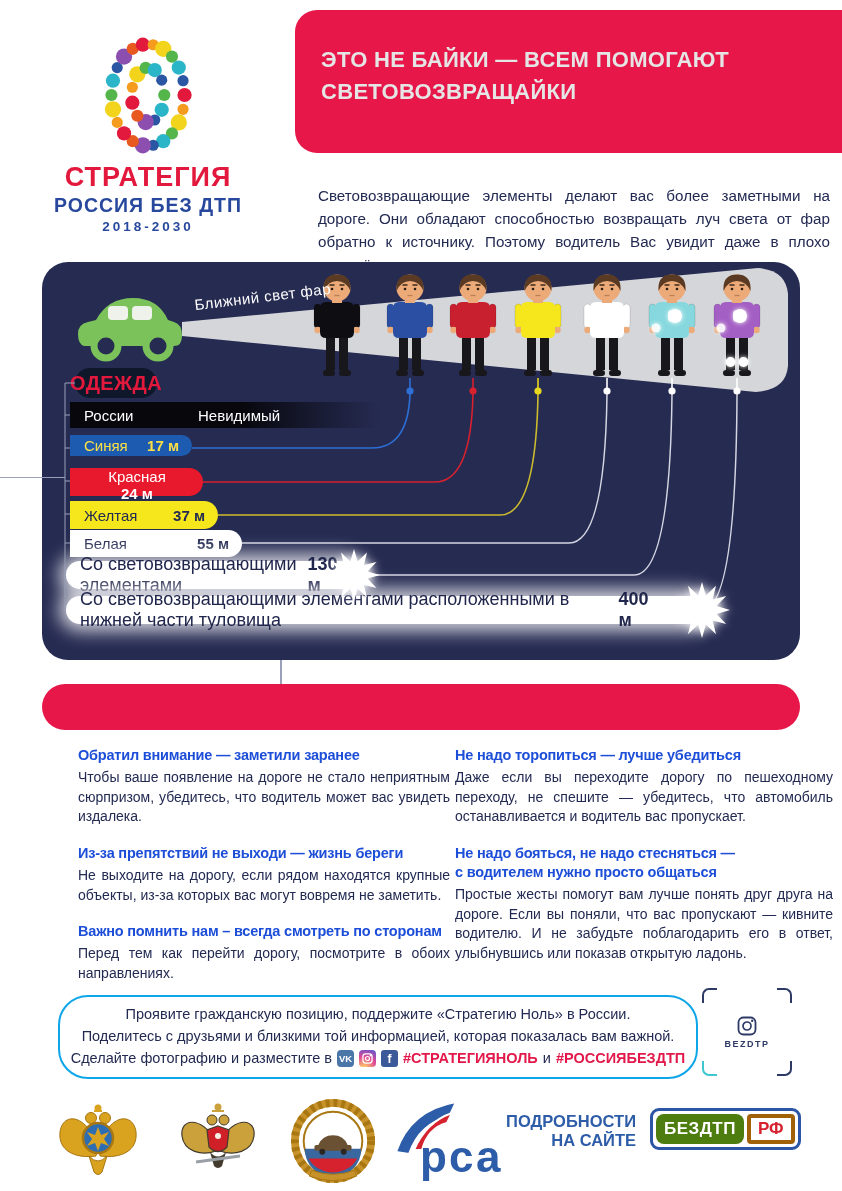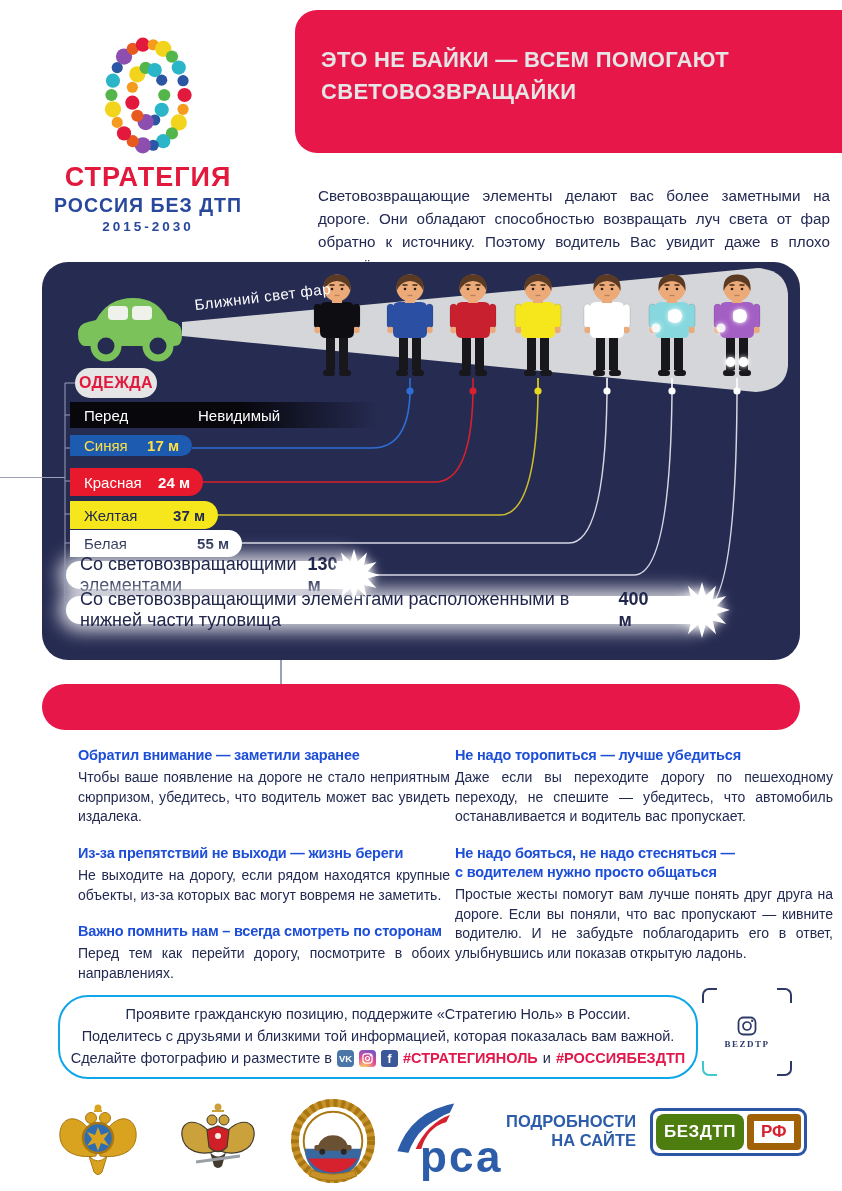--- a/index.html
+++ b/index.html
@@ -18,29 +18,29 @@
   .intro{position:absolute;left:318px;top:170px;width:512px;color:#232a52;font-size:15.2px;
           line-height:1.5;text-align:justify;}
 
   
   .panel{position:absolute;left:42px;top:262px;width:758px;height:398px;background:#262b52;border-radius:26px;}
   .panel-svg{position:absolute;left:0;top:0;z-index:3;pointer-events:none;}
   .beam-label{position:absolute;left:152px;top:26px;z-index:4;color:#fff;font-size:15px;
           transform:rotate(-7deg);letter-spacing:.5px;}
   .bar{position:absolute;z-index:2;display:flex;align-items:center;font-size:15px;box-sizing:border-box;}
   .bar-value{font-weight:bold;}
-  .pill{left:33px;top:106px;width:82px;height:30px;background:#e5e5e5;border-radius:15px;justify-content:center;
-        color:#e2183d;font-weight:bold;font-size:16px;letter-spacing:.4px;}
+  .pill{left:33px;top:106px;width:82px;height:30px;background:#0f172a;border-radius:15px;justify-content:center;
+        color:#e2183d;font-weight:bold;font-size:20px;letter-spacing:.4px;}
   .bar-black{left:28px;top:140px;width:310px;height:26px;color:#fff;padding-left:14px;
         background:linear-gradient(90deg,#07070c 55%,rgba(7,7,12,0) 100%);}
   .bar-black .bar-value{position:absolute;left:128px;font-weight:normal;}
   .bar-blue{left:28px;top:173px;width:122px;height:21px;background:#1d5bb0;border-radius:0 14px 14px 0;
         color:#fde047;padding:0 13px 0 14px;justify-content:space-between;}
   .bar-red{left:28px;top:206px;width:133px;height:28px;background:#e8192c;border-radius:0 14px 14px 0;
-        color:#fff;padding:0 13px 0 14px;justify-content:space-between;}
+        color:#fff;padding:0 13px 0 14px;justify-content:space-between;flex-direction:column;}
   .bar-yellow{left:28px;top:239px;width:148px;height:28px;background:#f6e71d;border-radius:0 14px 14px 0;
         color:#232a52;padding:0 13px 0 14px;justify-content:space-between;}
   .bar-white{left:28px;top:268px;width:172px;height:27px;background:#ffffff;border-radius:0 14px 14px 0;
         color:#232a52;padding:0 13px 0 14px;justify-content:space-between;}
   .glow{background:#fff;border-radius:14px;color:#20264c;font-size:18px;
         box-shadow:0 0 18px 7px rgba(255,255,255,.8);}
   .glow1{left:24px;top:299px;width:288px;height:28px;padding:0 14px;gap:10px;}
   .glow2{left:24px;top:334px;width:636px;height:28px;padding:0 46px 0 14px;justify-content:space-between;}
 
   .hline{position:absolute;left:0;top:477px;width:65px;height:1px;background:#9aa0b8;z-index:5;}
@@ -61,40 +61,40 @@
        color:#232a52;font-size:14.5px;line-height:1.5;box-sizing:border-box;}
   .cta-row{display:flex;align-items:center;gap:5px;}
   .hash{color:#e2184b;font-weight:bold;}
   .sicon{display:inline-flex;width:17px;height:17px;border-radius:4px;align-items:center;justify-content:center;
        color:#fff;font-weight:bold;font-size:9.5px;}
   .icon-vk{background:#4a76a8;}
   .icon-fb{background:#3b5998;border-radius:3px;font-size:12px;}
   .icon-ig{background:radial-gradient(circle at 30% 110%,#fdc468 10%,#df4996 55%,#5159d7 100%);}
 
   
-  .nametag{position:absolute;left:702px;top:988px;width:90px;height:88px;font-family:Liberation Serif, serif;}
+  .nametag{position:absolute;left:702px;top:988px;width:90px;height:88px;}
   .nt-c{position:absolute;width:15px;height:15px;border:2.5px solid #2e3a66;box-sizing:border-box;}
   .nt-tl{left:0;top:0;border-right:none;border-bottom:none;border-top-left-radius:7px;}
   .nt-tr{right:0;top:0;border-left:none;border-bottom:none;border-top-right-radius:7px;}
   .nt-br{right:0;bottom:0;border-left:none;border-top:none;border-bottom-right-radius:7px;}
   .nt-bl{left:0;bottom:0;border-right:none;border-top:none;border-bottom-left-radius:7px;border-color:#3fc6cf;}
   .nt-mid{position:absolute;left:0;top:0;right:0;bottom:0;display:flex;flex-direction:column;
           align-items:center;justify-content:center;gap:3px;color:#2e3a66;}
   .nt-handle{font-size:9px;font-weight:bold;letter-spacing:1.5px;}
 
   
   .emblem{position:absolute;top:1098px;}
   .rsa{position:absolute;left:392px;top:1100px;}
   .sitenote{position:absolute;left:498px;top:1112px;width:138px;text-align:right;color:#2d5ca8;
             font-weight:bold;font-size:16.5px;line-height:1.18;white-space:pre-line;}
   .badge{position:absolute;left:650px;top:1108px;border:3px solid #2d55a5;border-radius:9px;padding:3px;
          display:flex;gap:3px;background:#fff;}
   .badge-name{background:#4d7c0f;color:#fff;font-weight:bold;font-size:17px;padding:3px 8px;
          border-radius:8px;letter-spacing:.5px;display:flex;align-items:center;}
-  .badge-rf{color:#d6212e;border:7px solid #a16207;border-radius:4px;font-weight:bold;font-size:17px;
+  .badge-rf{color:#d6212e;border:4px solid #a16207;border-radius:4px;font-weight:bold;font-size:17px;
          padding:1px 7px;display:flex;align-items:center;}
 </style>
 </head>
 <body>
 
 <div class="page">
 
   <div class="logo">
     <svg id="logo-ring" width="120" height="130" viewBox="0 0 116 128" style="display:block;margin:0 auto;">
         <circle cx="94.0" cy="64.0" r="7" fill="#e2183d"></circle>
@@ -126,40 +126,40 @@
         <circle cx="47.5" cy="84.4" r="6" fill="#e8591f"></circle>
         <circle cx="42.6" cy="71.6" r="7" fill="#e2183d"></circle>
         <circle cx="42.6" cy="56.4" r="5.5" fill="#f59b1e"></circle>
         <circle cx="47.5" cy="43.6" r="8" fill="#f2d41c"></circle>
         <circle cx="55.7" cy="37.3" r="6" fill="#53b54a"></circle>
         <circle cx="64.6" cy="39.4" r="7" fill="#2ab5c8"></circle>
         <circle cx="71.5" cy="49.4" r="5.5" fill="#2b56a4"></circle>
       </svg>
     <div class="logo-l1">СТРАТЕГИЯ</div>
     <div class="logo-l2">РОССИЯ БЕЗ ДТП</div>
-    <div class="logo-l3">2015-2030</div>
+    <div class="logo-l3">2018-2030</div>
   </div>
 
   <div class="banner">
     <div class="banner-title">ЭТО НЕ БАЙКИ — ВСЕМ ПОМОГАЮТ
 СВЕТОВОЗВРАЩАЙКИ</div>
   </div>
 
   <p class="intro">Световозвращающие элементы делают вас более заметными на дороге. Они обладают способностью возвращать луч света от фар обратно к источнику. Поэтому водитель Вас увидит даже в плохо освещённом месте.</p>
 
   <div class="panel">
 
     <div class="beam-label">Ближний свет фар</div>
 
     <div class="bar pill">
       <span>ОДЕЖДА</span>
     </div>
 
     <div class="bar bar-black">
-      <span class="bar-label">Перед</span>
+      <span class="bar-label">России</span>
       <span class="bar-value">Невидимый</span>
     </div>
     <div class="bar bar-blue">
       <span class="bar-label">Синяя</span>
       <span class="bar-value">17 м</span>
     </div>
     <div class="bar bar-red">
       <span class="bar-label">Красная</span>
       <span class="bar-value">24 м</span>
     </div>

